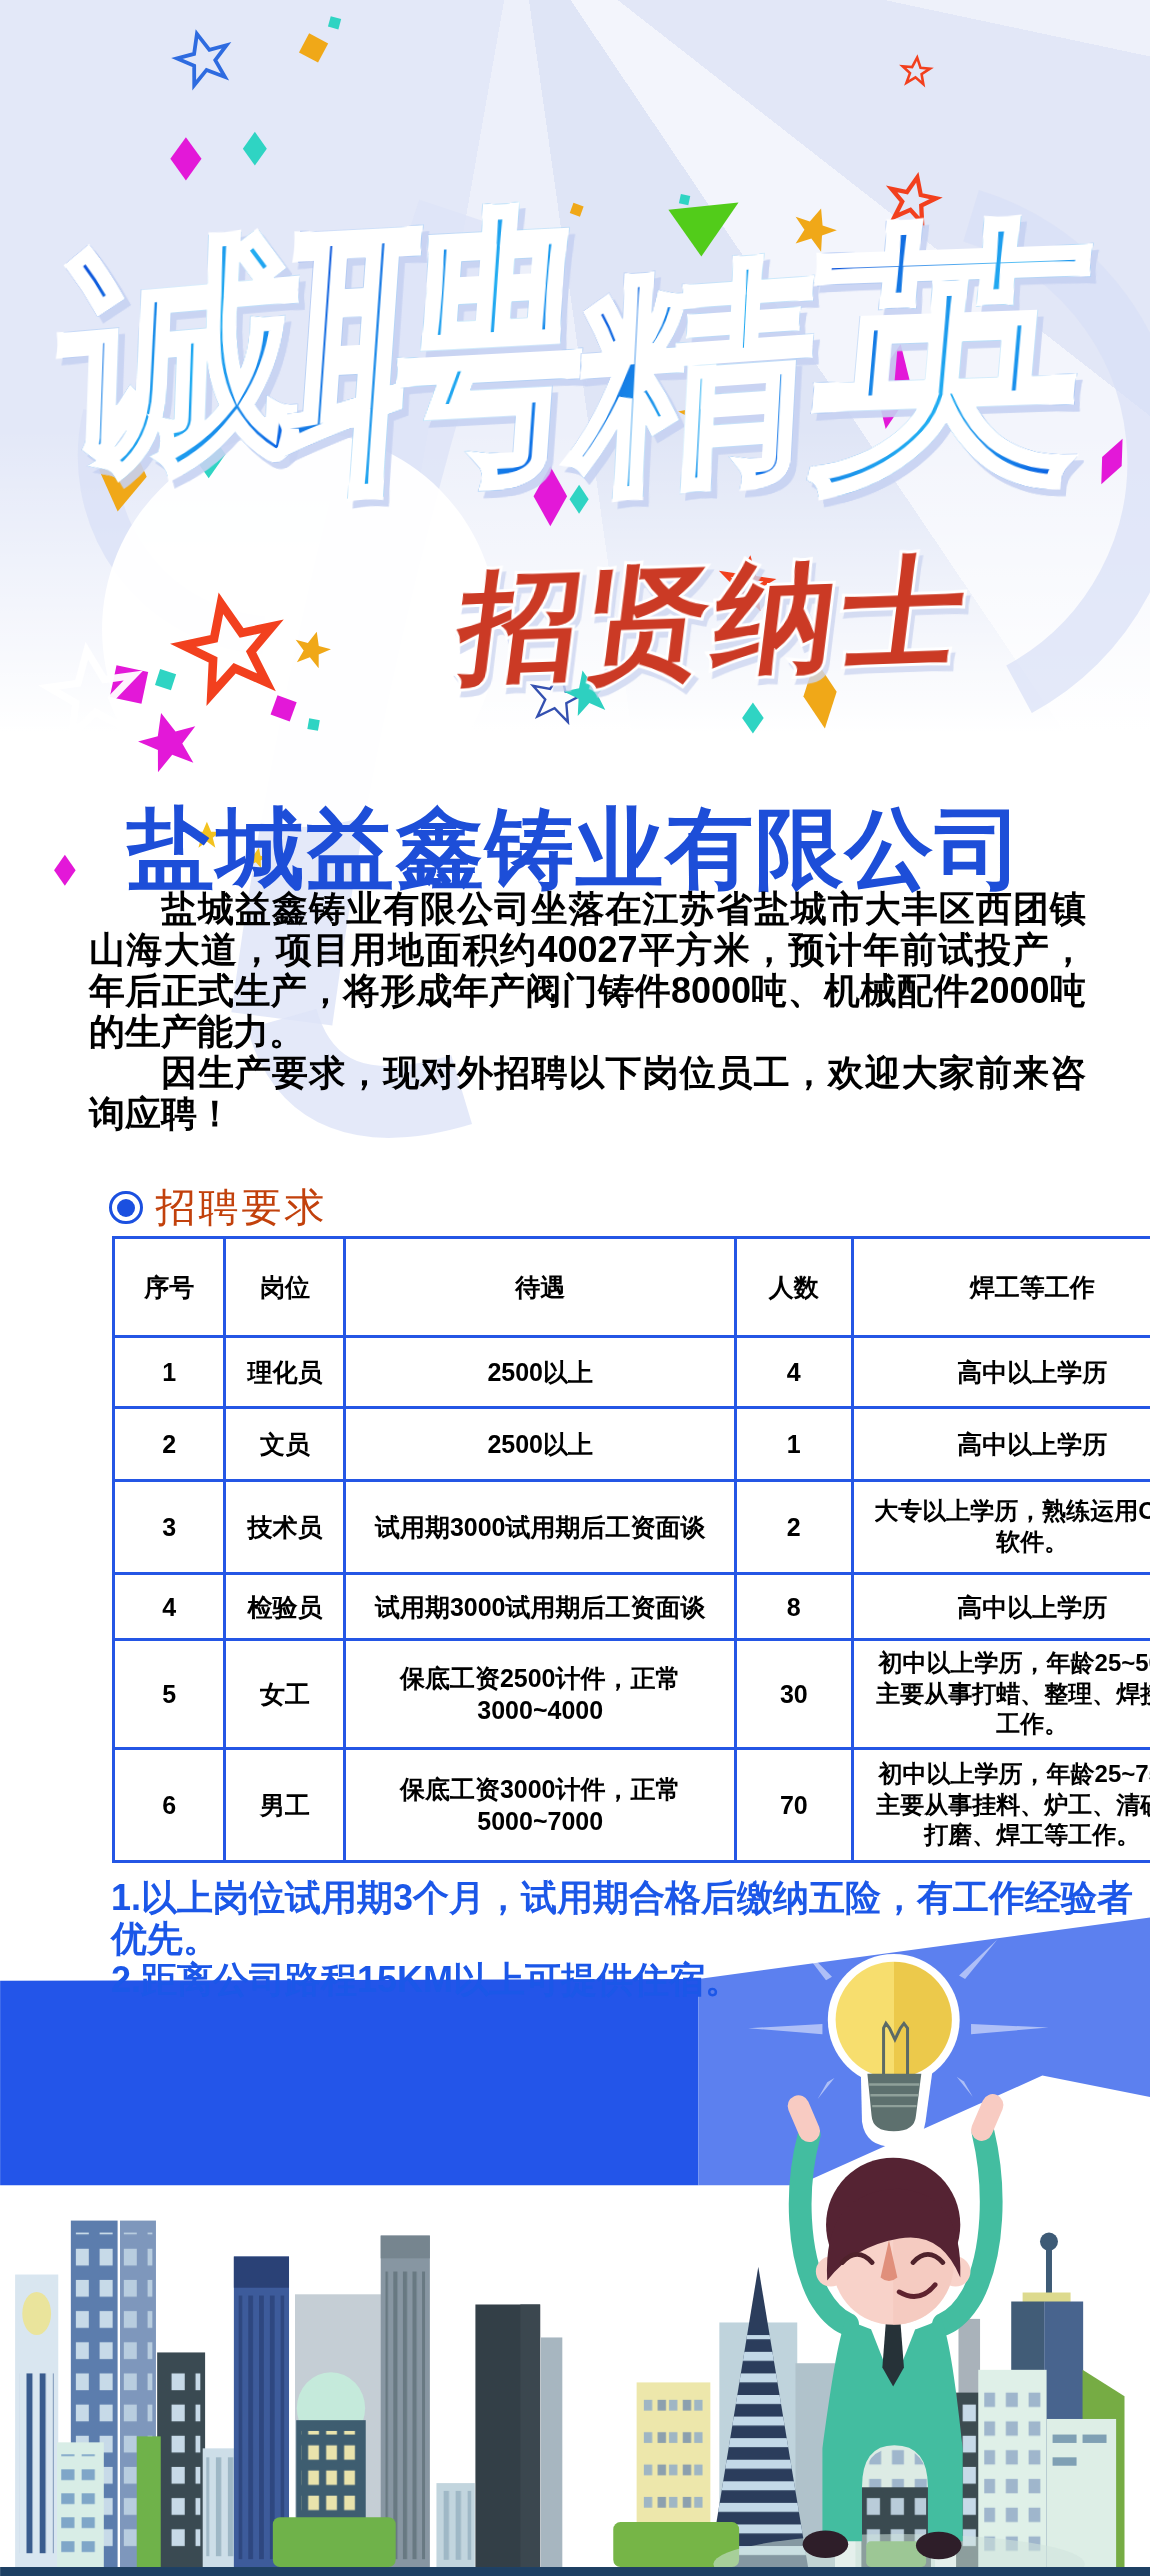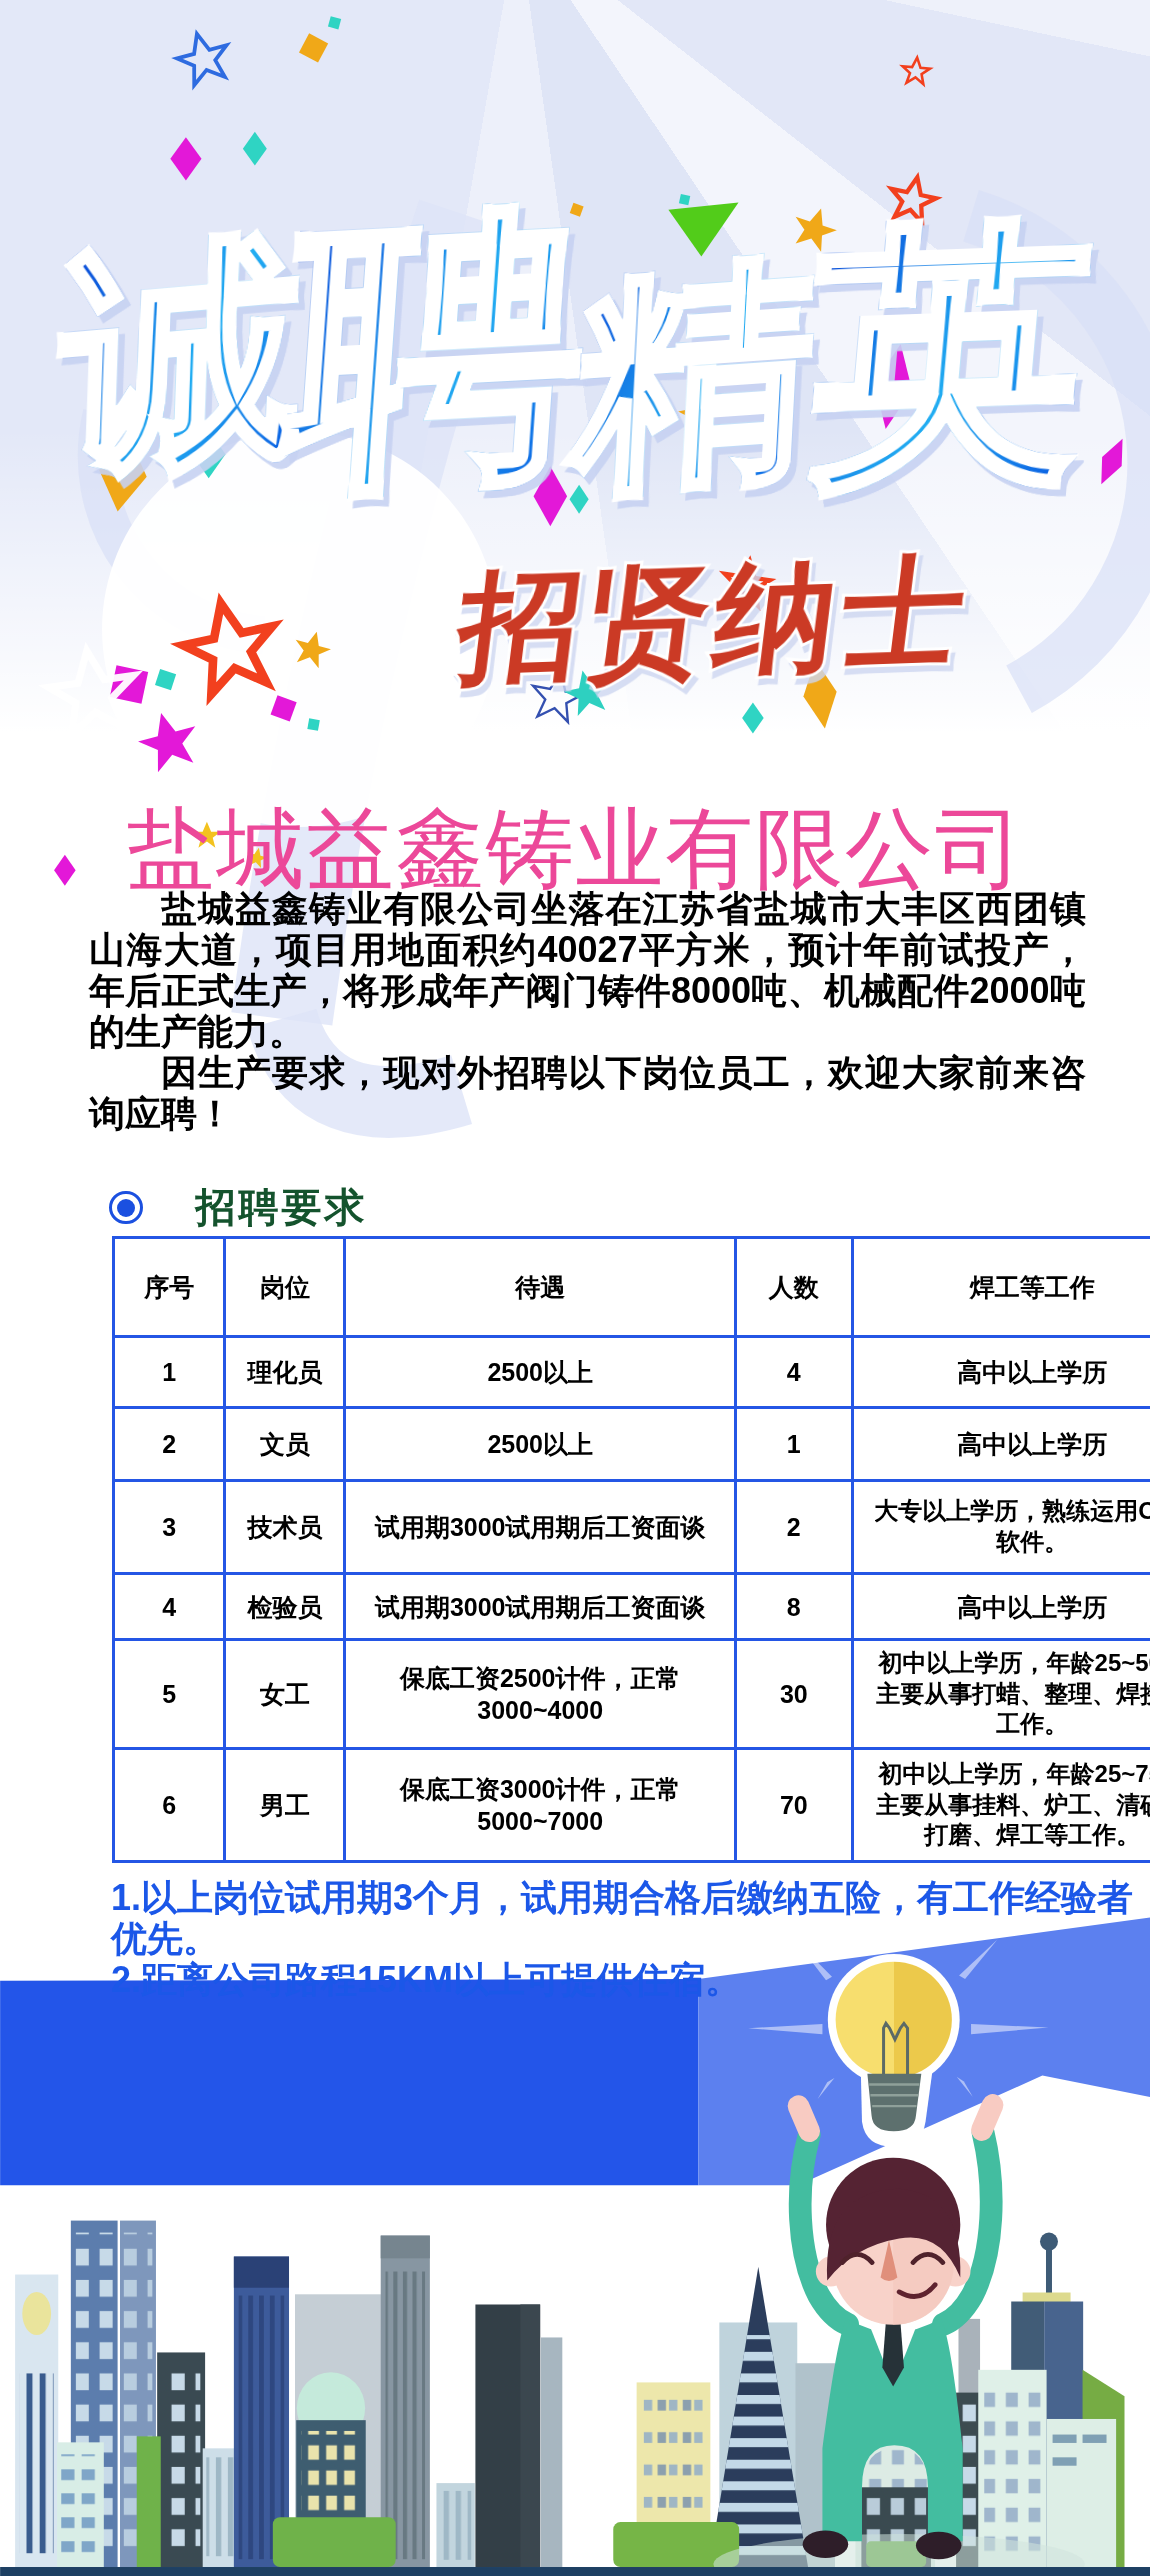--- a/index.html
+++ b/index.html
@@ -25,29 +25,29 @@
       filter:drop-shadow(6px 7.2px 0 rgba(198,210,242,.9));}
   .hc1{font-size:240px;transform:rotate(-5deg);margin-top:33px;}
   .hc2{font-size:292px;transform:rotate(-3deg);margin-left:-12px;}
   .hc3{font-size:237px;transform:rotate(-4deg);margin-top:54px;margin-left:-6px;}
   .hc4{font-size:275px;transform:rotate(-2deg);margin-top:15px;margin-left:-3.6px;}
   .subtitle{position:absolute;top:539px;left:715px;font-size:121px;font-weight:800;
       color:#cb3a25;-webkit-text-stroke:6px #fff;paint-order:stroke fill;letter-spacing:6px;
       transform:translateX(-50%) skewX(-9deg) rotate(-2deg);white-space:nowrap;z-index:2;
       filter:drop-shadow(4.8px 6px 0 rgba(205,214,240,.8));}
   .company{position:absolute;top:790px;width:100%;text-align:center;font-size:88px;
-      font-weight:400;color:#ec4899;letter-spacing:1.8px;white-space:nowrap;z-index:2;}
+      font-weight:700;color:#1d4ed8;letter-spacing:1.8px;white-space:nowrap;z-index:2;}
   .intro{position:absolute;left:77px;top:888px;width:997px;font-size:36px;line-height:41px;
       font-weight:600;color:#000;text-align:justify;z-index:2;margin-left:12px;}
   .intro p{margin:0;text-indent:2em;}
   .sec-head{position:absolute;left:109px;top:1180px;display:flex;align-items:center;z-index:2;}
   .bullet{width:27.6px;height:27.6px;border:3px solid #1b50e0;border-radius:50%;
       display:flex;align-items:center;justify-content:center;margin-right:13px;}
   .bullet i{display:block;width:18px;height:18px;border-radius:50%;background:#1b50e0;}
-  .sec-label{font-size:40px;font-weight:700;color:#14532d;letter-spacing:3px;margin-left:40px;}
+  .sec-label{font-size:40px;font-weight:400;color:#c2410c;letter-spacing:3px;}
   
   .req-table{position:absolute;left:112px;top:1236px;width:1102px;z-index:2;
       border-collapse:collapse;table-layout:fixed;background:#fff;}
   .req-table,.req-table td,.req-table th{border:3px solid #2456e5;}
   .req-table{border-width:3.6px;}
   .req-table td,.req-table th{font-size:25px;font-weight:600;color:#000;text-align:center;
       vertical-align:middle;padding:3.6px 6px;line-height:1.28;}
   .req-table thead tr{height:99px;}
   .req-table tbody tr:nth-child(1){height:71px;}
   .req-table tbody tr:nth-child(2){height:73px;}

